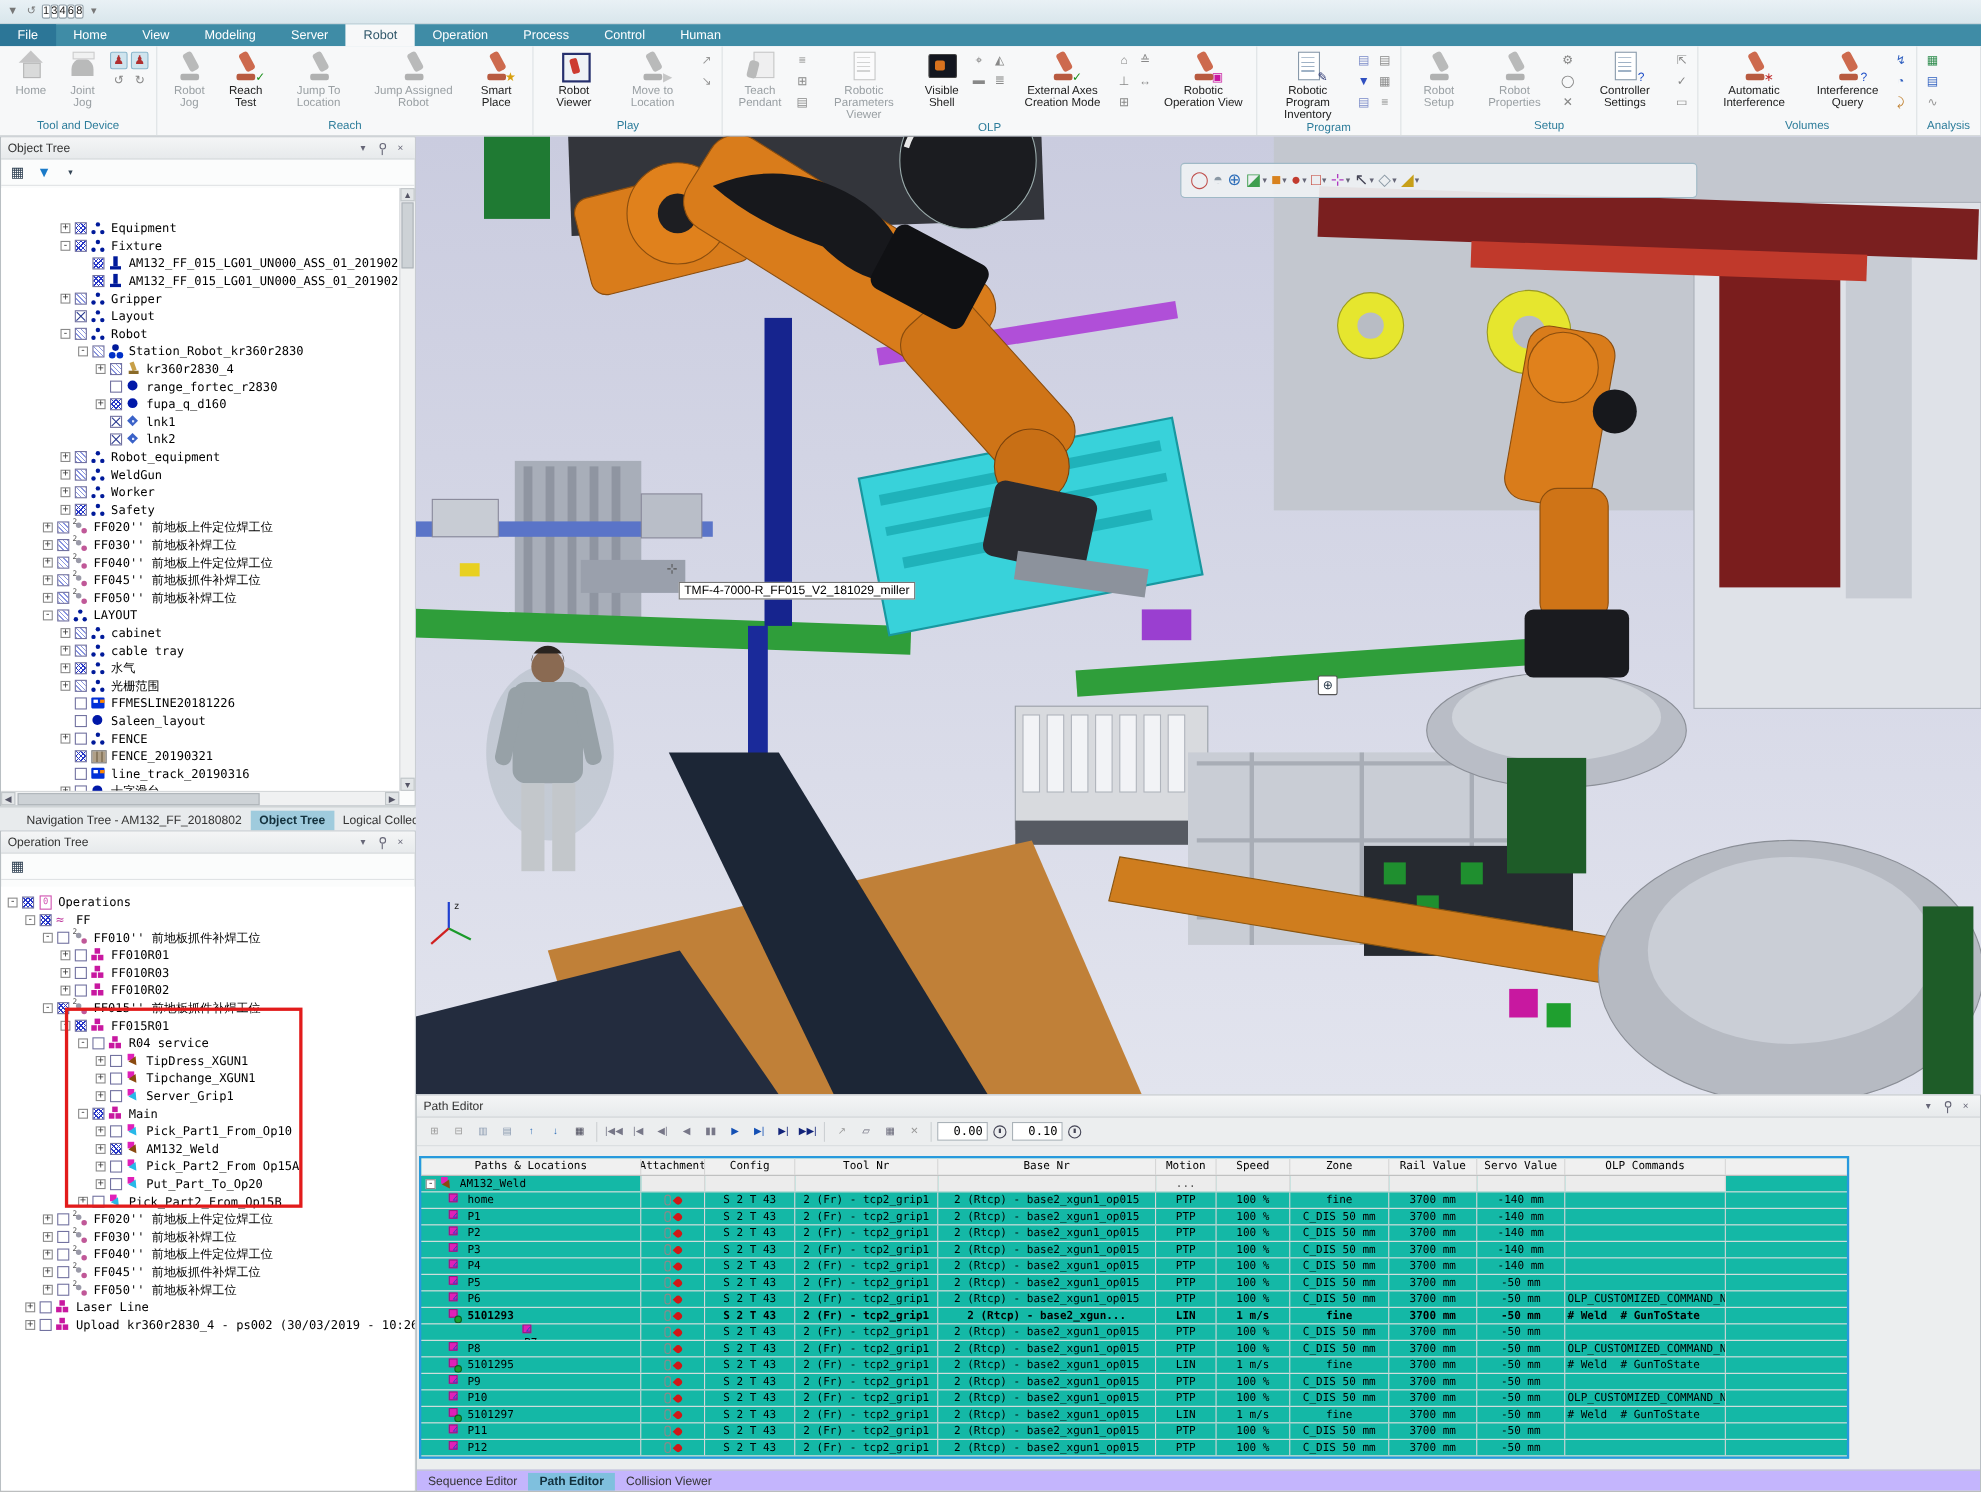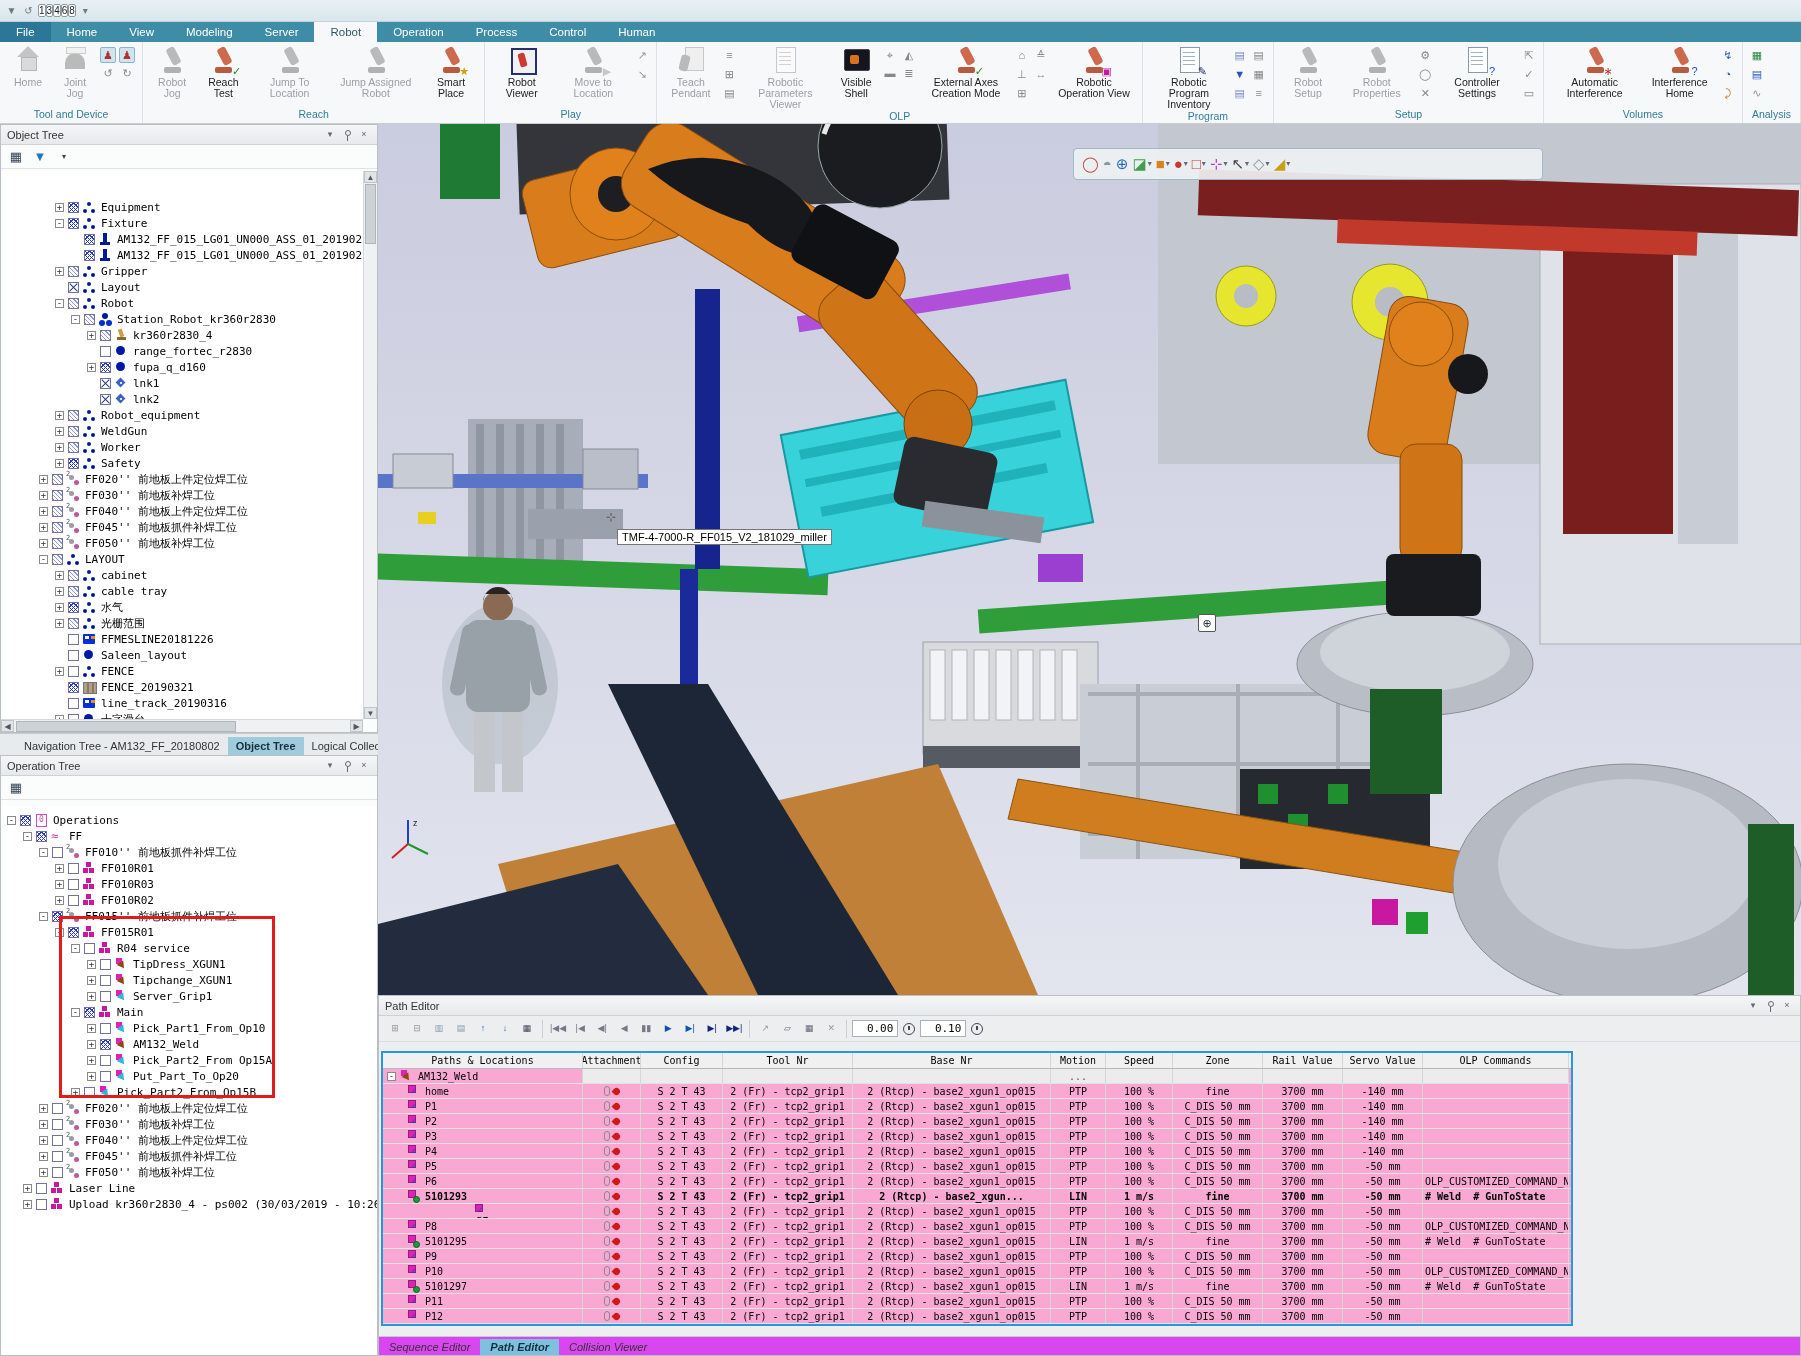--- a/index.html
+++ b/index.html
@@ -147,32 +147,32 @@
 
   
   .pe{position:absolute;left:378px;top:995px;width:1423px;height:361px;background:#eceeef;border:1px solid #b9bfc3;}
   .pe-toolbar{height:26px;display:flex;align-items:center;gap:2px;padding:0 6px;border-bottom:1px solid #dadddf;}
   .peb{min-width:20px;height:20px;font-size:9px;line-height:19px;text-align:center;color:#777;padding:0 2px;white-space:nowrap;}
   .pesep{width:1px;height:18px;background:#ccd0d3;margin:0 3px;}
   .timebox{width:46px;height:17px;background:#fff;border:1px solid #aab2b8;font-size:11px;line-height:16px;
     text-align:right;padding:0 4px;font-family:"DejaVu Sans Mono",monospace;}
   .clk{width:12px;height:12px;border:1.5px solid #445;border-radius:50%;position:relative;margin:0 3px;}
   .clk::before{content:"";position:absolute;left:4px;top:2px;width:1.5px;height:4px;background:#445;}
-  .tablewrap{position:absolute;left:2px;top:55px;width:1192px;border:2px solid #2798e0;background:#f9a8d4;}
+  .tablewrap{position:absolute;left:2px;top:55px;width:1300px;border:2px solid #2798e0;background:#14b8a6;}
   .prow{display:flex;height:15px;border-bottom:1px solid #e2e2e2;font-family:"DejaVu Sans Mono",monospace;font-size:10px;color:#000;}
   .prow.hdr{background:#f0f0f0;border-bottom:1px solid #b8b8b8;height:16px;}
   .prow.grp .pcell:not(:first-child){background:#ececec;}
   .prow.bold{font-weight:bold;text-align:center;}
   .pcell{border-right:1px solid #d6d6d6;overflow:hidden;white-space:pre;display:flex;align-items:center;
     justify-content:center;flex:none;padding:0 2px;}
   .pcell.l{justify-content:flex-start;}
   .clip{width:6px;height:10px;border:1px solid #8a8a8a;border-radius:3px;margin-right:3px;}
   .drop{width:7px;height:7px;border-radius:50% 50% 50% 0;background:#d01818;transform:rotate(45deg);}
-  .pe-tabs{position:absolute;left:0;bottom:0;width:100%;height:19px;background:#d946ef;border-top:1px solid #c5cacd;
-    display:flex;align-items:flex-end;font-size:11px;color:#333;font-style:italic;}
+  .pe-tabs{position:absolute;left:0;bottom:0;width:100%;height:19px;background:#c4b5fd;border-top:1px solid #c5cacd;
+    display:flex;align-items:flex-end;font-size:11px;color:#333;}
   .petab{padding:2px 10px;}
   .petab.active{background:#7fc0de;font-weight:bold;color:#11303d;}
 </style>
 </head>
 <body>
 
 <div id="app" data-interactable="false">
 
   <div class="titlebar" data-interactable="false">
     <div class="qat" data-interactable="false">
@@ -368,21 +368,21 @@
           <button class="rbig" data-interactable="true">
             <span class="bicon bi-robot" data-interactable="false">
               <span class="badge" data-interactable="false" style="color: rgb(192, 48, 48);">∗</span>
             </span>
             <span data-interactable="false">Automatic Interference</span>
           </button>
           <button class="rbig" data-interactable="true">
             <span class="bicon bi-robot" data-interactable="false">
               <span class="badge" data-interactable="false" style="color: rgb(32, 80, 200);">?</span>
             </span>
-            <span data-interactable="false">Interference Home</span>
+            <span data-interactable="false">Interference Query</span>
           </button>
           <div class="scol" data-interactable="false">
             <span class="sicon" data-interactable="true" style="color: rgb(48, 96, 192);">↯</span>
             <span class="sicon" data-interactable="true" style="color: rgb(48, 96, 192);">◔</span>
             <span class="sicon" data-interactable="true" style="color: rgb(192, 128, 48);">⤸</span>
           </div>
         </div>
         <div class="rglabel" data-interactable="false">Volumes</div>
       </div>
       <div class="rgroup" data-interactable="false">

